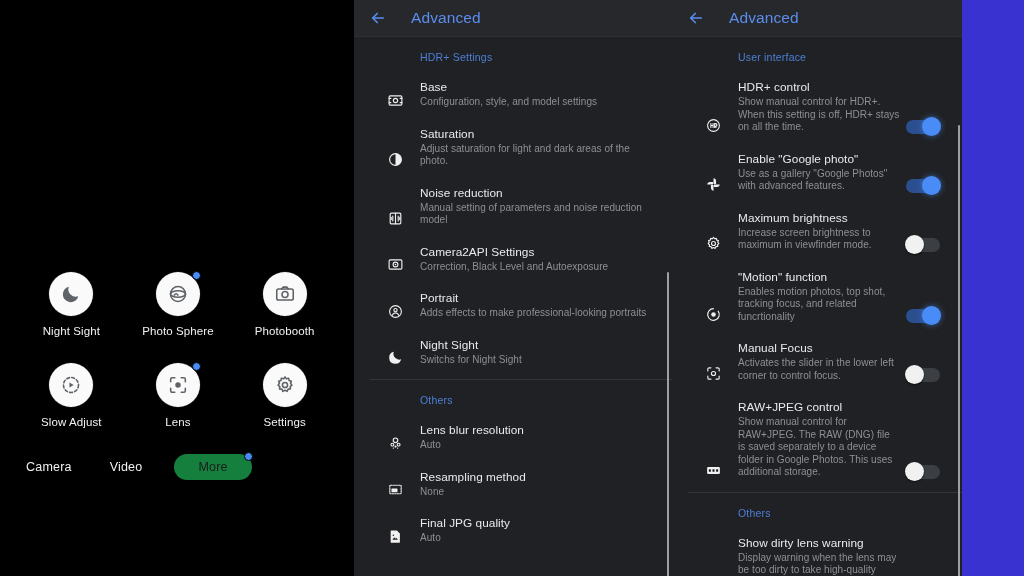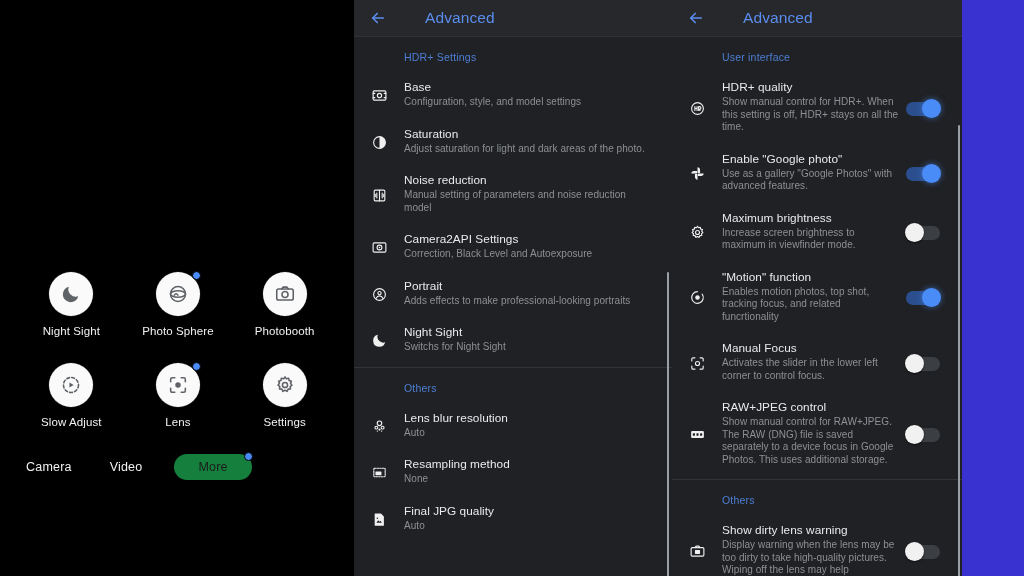--- a/index.html
+++ b/index.html
@@ -83,39 +83,39 @@
   .sp-header {
     height: 37px;
     display: flex; align-items: center;
     padding-left: 12px;
     background: #26282b;
     border-bottom: 1px solid #303134;
   }
   .back-arrow { width: 24px; height: 24px; flex: 0 0 24px; display:flex; align-items:center; justify-content:center; }
   .back-arrow svg { width: 18px; height: 18px; }
   .sp-title {
-    margin-left: 35px;
+    margin-left: 21px;
     color: #5b8def;
     font-size: 15.5px;
     letter-spacing: .1px;
   }
 
-  .sp-body { position: relative; height: 539px; }
+  .sp-body { position: relative; height: 539px; margin-left: 16px; }
 
   .section-head {
     color: #4d7fd6;
     font-size: 10.5px;
     padding: 14px 0 8px 50px;
     letter-spacing: .2px;
   }
   .divider { height: 1px; background: #323437; margin: 4px 0 0 0; }
 
   .row {
     display: flex;
-    align-items: center;
+    align-items: flex-end;
     padding: 9px 10px 9px 0;
     position: relative;
   }
   .row-ico {
     flex: 0 0 50px;
     display: flex; justify-content: center;
     padding-top: 3px;
   }
   .row-ico svg { width: 17px; height: 17px; display:block; }
   .row-txt { flex: 1 1 auto; padding-right: 6px; }
@@ -386,21 +386,21 @@
       <div id="rgtContent">
           <div class="section-head">User interface</div>
           <div class="row">
             <div class="row-ico">
               <svg viewBox="0 0 24 24">
                 <circle cx="12" cy="12" r="8.3" stroke="#f0f0f0" fill="none" stroke-width="1.6" stroke-linecap="round" stroke-linejoin="round"></circle>
                 <path d="M8.3 9.3v5.4M11.4 9.3v5.4M8.3 12h3.1M13.6 14.7V9.3h1.3a1.9 1.9 0 0 1 0 3.8h-1.3l1.9 1.6" stroke="#f0f0f0" fill="none" stroke-width="1.6" stroke-linecap="round" stroke-linejoin="round"></path>
               </svg>
             </div>
             <div class="row-txt">
-              <div class="row-title">HDR+ quality</div>
+              <div class="row-title">HDR+ control</div>
               <div class="row-sub">Show manual control for HDR+. When this setting is off, HDR+ stays on all the time.</div>
             </div>
             <div class="row-toggle">
                  <div class="switch on">
                 <div class="knob"></div>
               </div>
                </div>
           </div>
           <div class="row">
             <div class="row-ico">
@@ -473,21 +473,21 @@
             <div class="row-ico">
               <svg viewBox="0 0 24 24">
                 <rect x="3" y="7" width="18" height="10" rx="1.6" fill="#f0f0f0" stroke="none"></rect>
                 <rect x="5.4" y="10.4" width="3" height="3.2" rx="0.5" fill="#202124" stroke="none"></rect>
                 <rect x="10.5" y="10.4" width="3" height="3.2" rx="0.5" fill="#202124" stroke="none"></rect>
                 <rect x="15.6" y="10.4" width="3" height="3.2" rx="0.5" fill="#202124" stroke="none"></rect>
               </svg>
             </div>
             <div class="row-txt">
               <div class="row-title">RAW+JPEG control</div>
-              <div class="row-sub">Show manual control for RAW+JPEG. The RAW (DNG) file is saved separately to a device focus in Google Photos. This uses additional storage.</div>
+              <div class="row-sub">Show manual control for RAW+JPEG. The RAW (DNG) file is saved separately to a device folder in Google Photos. This uses additional storage.</div>
             </div>
             <div class="row-toggle">
                  <div class="switch ">
                 <div class="knob"></div>
               </div>
                </div>
           </div>
           <div class="divider"></div>
           <div class="section-head">Others</div>
           <div class="row">

